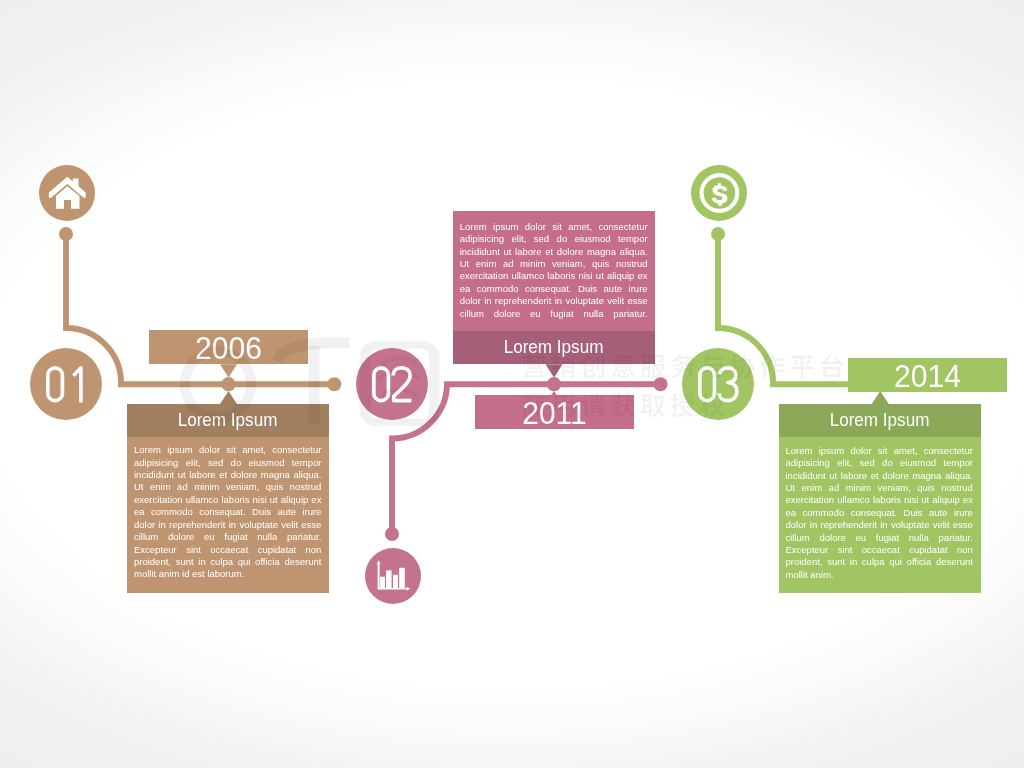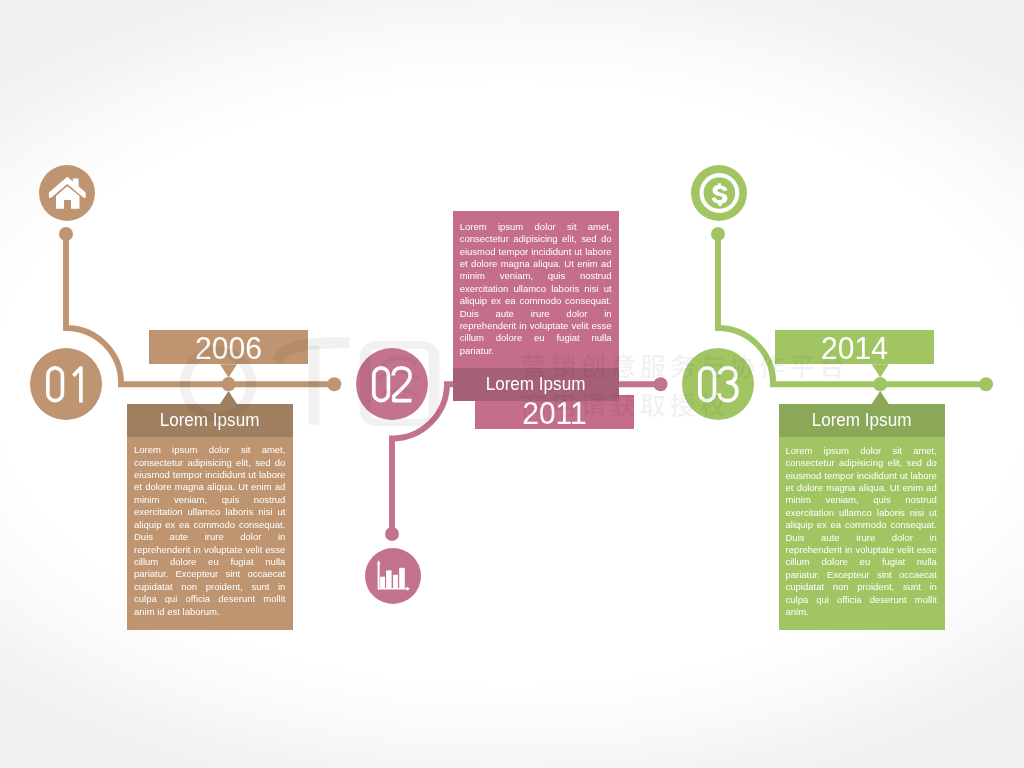--- a/index.html
+++ b/index.html
@@ -31,21 +31,21 @@
               top:348px;}
   .num{position:absolute;left:15.6px;top:17.85px;width:40.9px;height:36.5px;display:block;overflow:visible;}
 
   
   .year-box{position:absolute;width:159px;height:34px;top:330px;}
   .year{position:absolute;left:0;top:0;width:159px;height:34px;display:block;
         color:#fff;font-size:31.5px;line-height:36px;text-align:center;
         transform:scaleX(0.955);transform-origin:50% 50%;}
 
   
-  .panel{position:absolute;width:166px;}
+  .panel{position:absolute;width:202px;}
   .panel-head{color:#fff;font-size:18px;line-height:33.2px;height:33.2px;
               text-align:center;letter-spacing:0px;overflow:hidden;}
   .panel-head > span{display:inline-block;transform:scaleX(0.95);transform-origin:50% 50%;}
   .justify-last{text-align-last:justify !important;}
   #col2 .panel-body{padding-top:9.7px;padding-bottom:10.9px;padding-left:6.7px;padding-right:7.4px;}
   .panel-body{color:#fff;font-size:9.5px;line-height:12.42px;
               text-align:justify;text-align-last:left;
               padding:7.5px 7.6px 11.7px 7px;
               -webkit-font-smoothing:antialiased;}
 
@@ -55,21 +55,21 @@
   #col1 .year-box{left:149px;padding-left:28px;}
   #col1 .panel{left:127px;top:403.5px;}
 
   #col2 .icon-circle{left:364.9px;top:547.9px;}
   #col2 .num-circle{left:356px;}
   #col2 .year-box{left:474.5px;top:395px;}
   #col2 .panel{left:453px;top:211px;}
 
   #col3 .icon-circle{left:691px;top:165.2px;}
   #col3 .num-circle{left:682px;}
-  #col3 .year-box{left:775px;}
+  #col3 .year-box{left:848px;margin-top:28px;}
   #col3 .panel{left:778.5px;top:404px;}
 
 </style>
 </head>
 <body>
 
 <div id="stage">
 
   <svg class="sv" id="lines" viewBox="0 0 1024 768">
 

